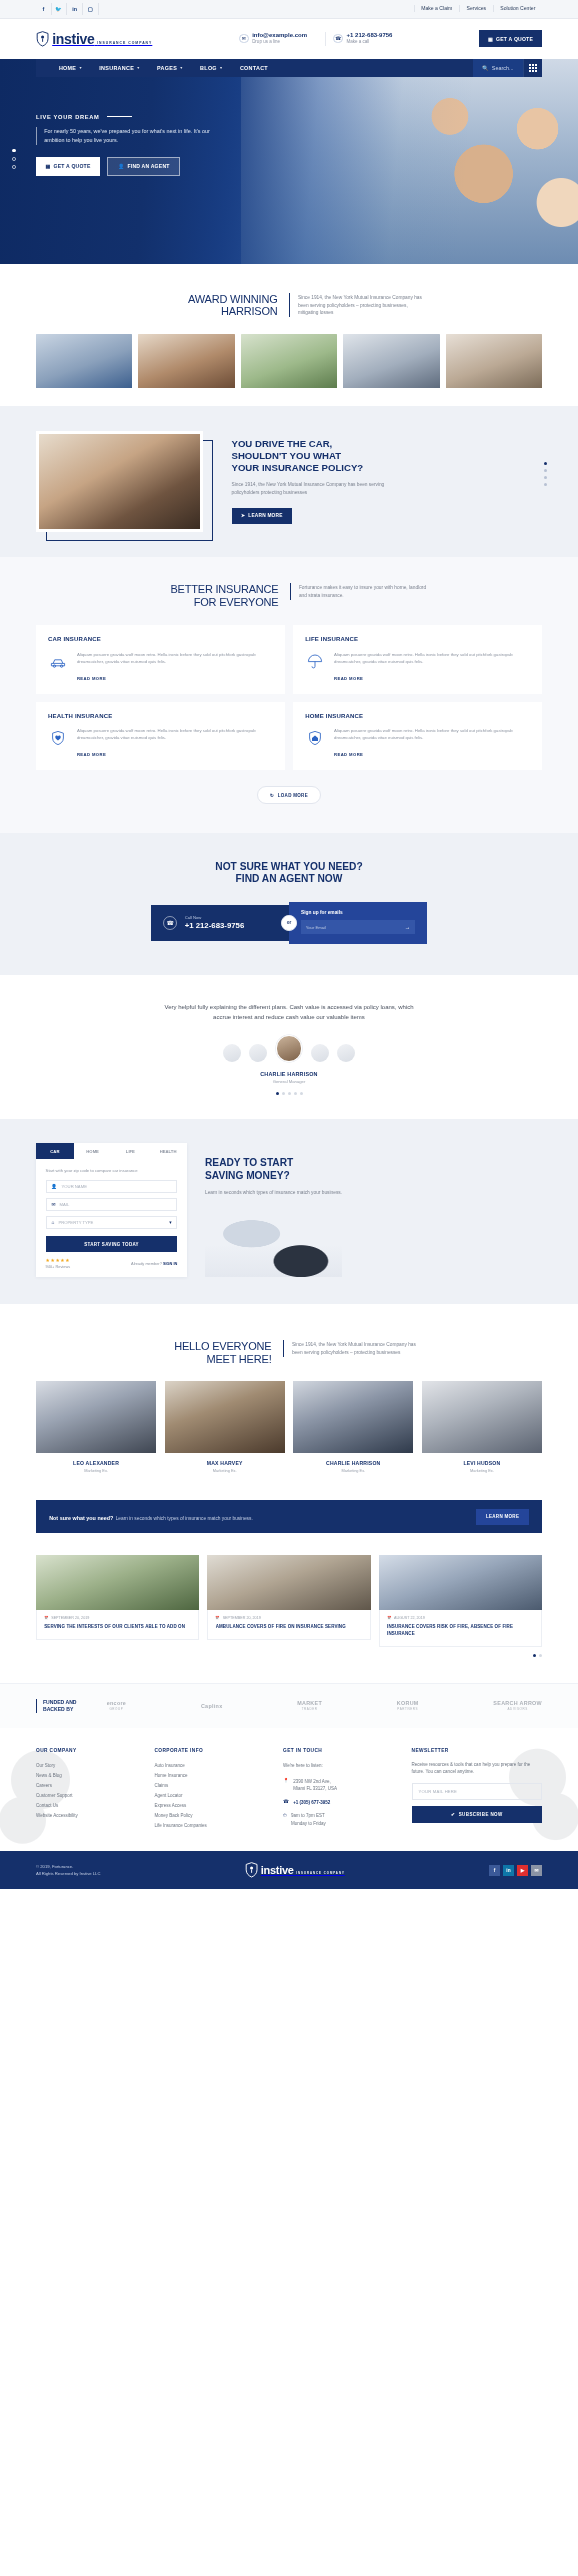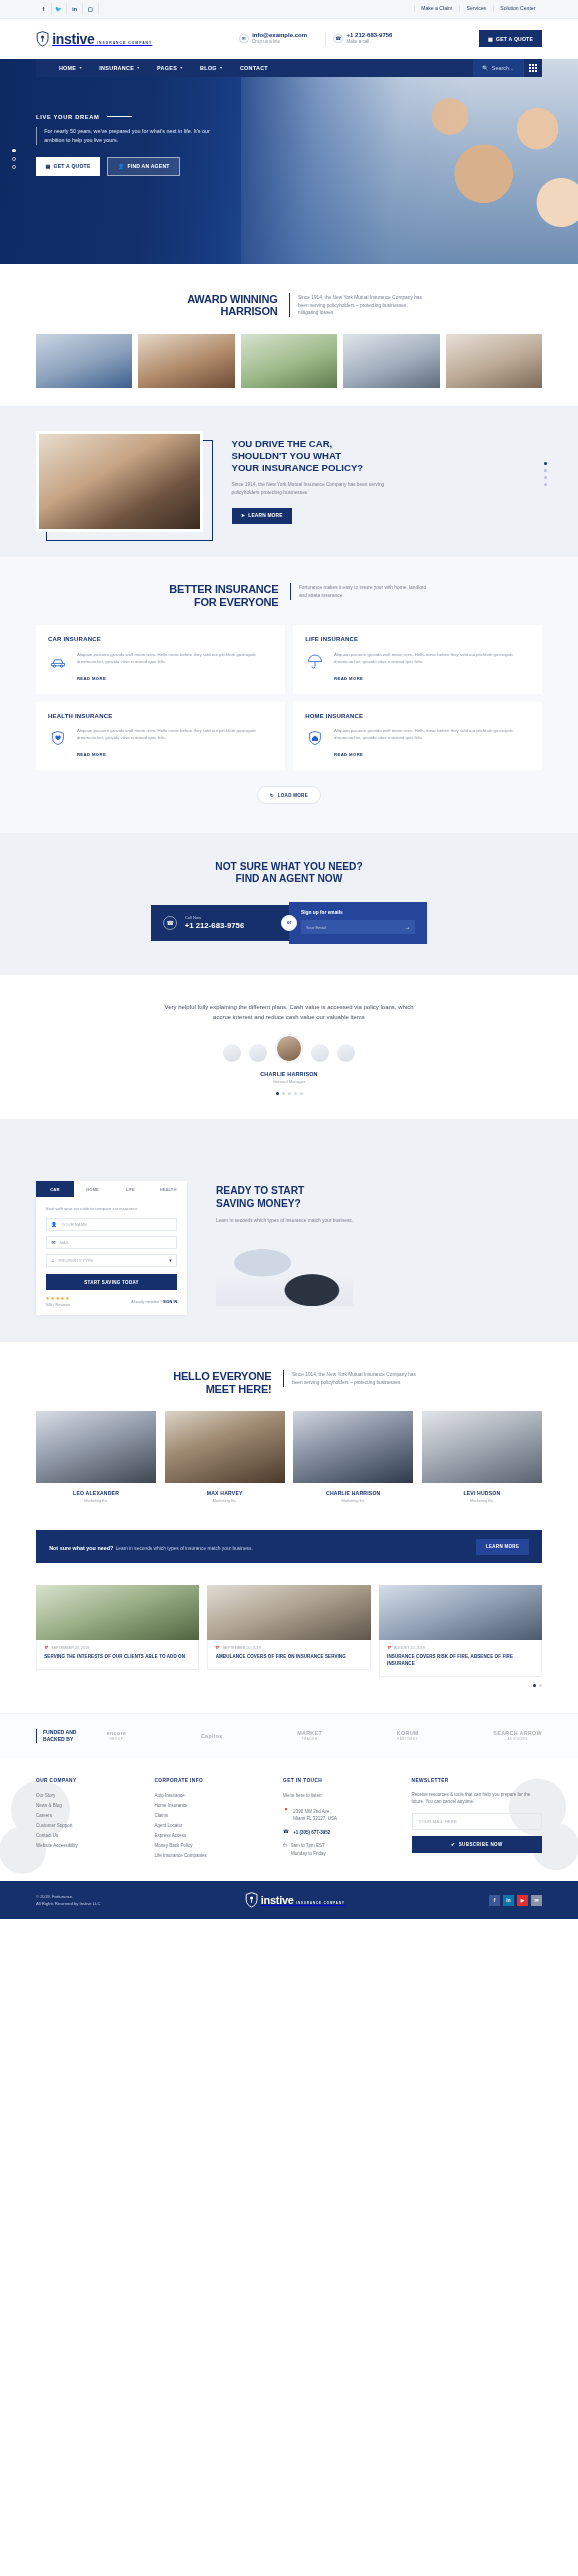--- a/index.html
+++ b/index.html
@@ -123,21 +123,21 @@
   .hero-dots { position:absolute; left: 12px; top: 90px; z-index:4; }
   .hero-dots i {
     display:block; width:3.6px; height:3.6px; border-radius:50%; border:0.6px solid rgba(255,255,255,.7);
     margin-bottom:4.8px;
   }
   .hero-dots i.on { background:#fff; }
 
   
   .sec-head { display:flex; align-items:flex-start; gap: 11px; }
   .sec-title {
-    font-size: 11px; line-height: 12.6px; font-weight: 700; color:#15306b;
+    font-size: 11px; line-height: 12.6px; font-weight: 400; color:#15306b;
     text-align:right; letter-spacing:-0.2px; flex: none;
   }
   .sec-desc {
     border-left: 1.2px solid #15306b; padding-left: 8.4px; font-size: 4.8px; line-height: 7.8px;
     color:#7b828f; max-width: 138px; padding-top:1.2px;
   }
 
   
   .award { padding: 29px 0 18px; background:#fff; }
   .award .sec-head { justify-content:center; margin-bottom: 15.7px; }
@@ -230,21 +230,21 @@
   .av { width: 18px; height: 18px; border-radius:50%; background: linear-gradient(160deg,#dfe3ea,#aab4c4); opacity:.45; }
   .av.big { width: 26.5px; height: 26.5px; opacity:1; background: linear-gradient(160deg,#cbb49c,#7d6148); border:1.2px solid #fff; box-shadow:0 0 0 0.6px #e2e6ee; }
   .t-name { text-align:center; font-size: 5.4px; font-weight:800; color:#15306b; letter-spacing:0.2px; }
   .t-role { text-align:center; font-size: 4.2px; color:#9aa1ad; margin-top:1.8px; }
   .t-dots { display:flex; justify-content:center; gap:3px; margin-top: 8.4px; }
   .t-dots i { width:3px; height:3px; border-radius:50%; background:#d5dae3; display:block; }
   .t-dots i.on { background:#15306b; }
 
   
   .saving { background:#eef1f6; padding: 24px 0 26.5px; }
-  .saving .wrap { display:flex; gap: 29px; align-items:flex-start;margin-top:38px; }
+  .saving .wrap { display:flex; gap: 18px; align-items:flex-end; }
   .quotebox { width: 151px; flex:none; background:#fff; padding: 0 0 8.4px; box-shadow: 0 0.6px 3.6px rgba(20,40,80,.07); }
   .qtabs { display:flex; }
   .qtabs div {
     flex:1; text-align:center; font-size: 4.2px; font-weight:bold; padding: 5.4px 0; color:#8d94a1; cursor:pointer;
   }
   .qtabs div.on { background:#15306b; color:#fff; }
   .qbody { padding: 8.4px 9.6px 0; }
   .qbody .qhint { font-size: 4.2px; color:#8d94a1; margin-bottom: 7.2px; }
   .qfield {
     border:0.6px solid #e4e8ef; height: 13.2px; display:flex; align-items:center; gap:4.2px; padding: 0 4.8px;
@@ -266,21 +266,21 @@
   .saving-right p { font-size: 4.8px; line-height: 7.8px; color:#7b828f; max-width: 138px; margin-bottom: 8.4px; }
   .vehicle {
     margin-top: 6px; height: 72px;
     background:
       radial-gradient(ellipse at 70% 78%, #2b3340 0 26.5px, transparent 28px),
       radial-gradient(ellipse at 34% 40%, #cfd7e2 0 28px, transparent 29px),
       linear-gradient(180deg, transparent 55%, #e4e8ef 100%);
   }
 
   
-  .team { background:#fff; padding: 28px 0 24px; }
+  .team { background:#fff; padding: 36px 0 24px; }
   .team .sec-head { justify-content:center; margin-bottom: 15.7px; }
   .team .sec-title { width: 114px; }
   .team-grid { display:grid; grid-template-columns: repeat(4,1fr); gap: 8.4px; }
   .member-img { height: 72px; }
   .m1 { background: linear-gradient(160deg,#d9dde4 0%, #9aa3b2 40%, #3f4652 100%); }
   .m2 { background: linear-gradient(160deg,#dbd3c7 0%, #a08b72 40%, #4b3a2c 100%); }
   .m3 { background: linear-gradient(160deg,#d2d7df 0%, #8b95a6 40%, #2f3a4b 100%); }
   .m4 { background: linear-gradient(160deg,#e2e4e8 0%, #aeb4bd 40%, #5a6270 100%); }
   .m-name { font-size: 5.1px; font-weight:800; color:#15306b; letter-spacing:0.2px; margin-top: 7.2px; text-align:center; }
   .m-role { font-size: 3.9px; color:#9aa1ad; text-align:center; margin-top:1.8px; }

